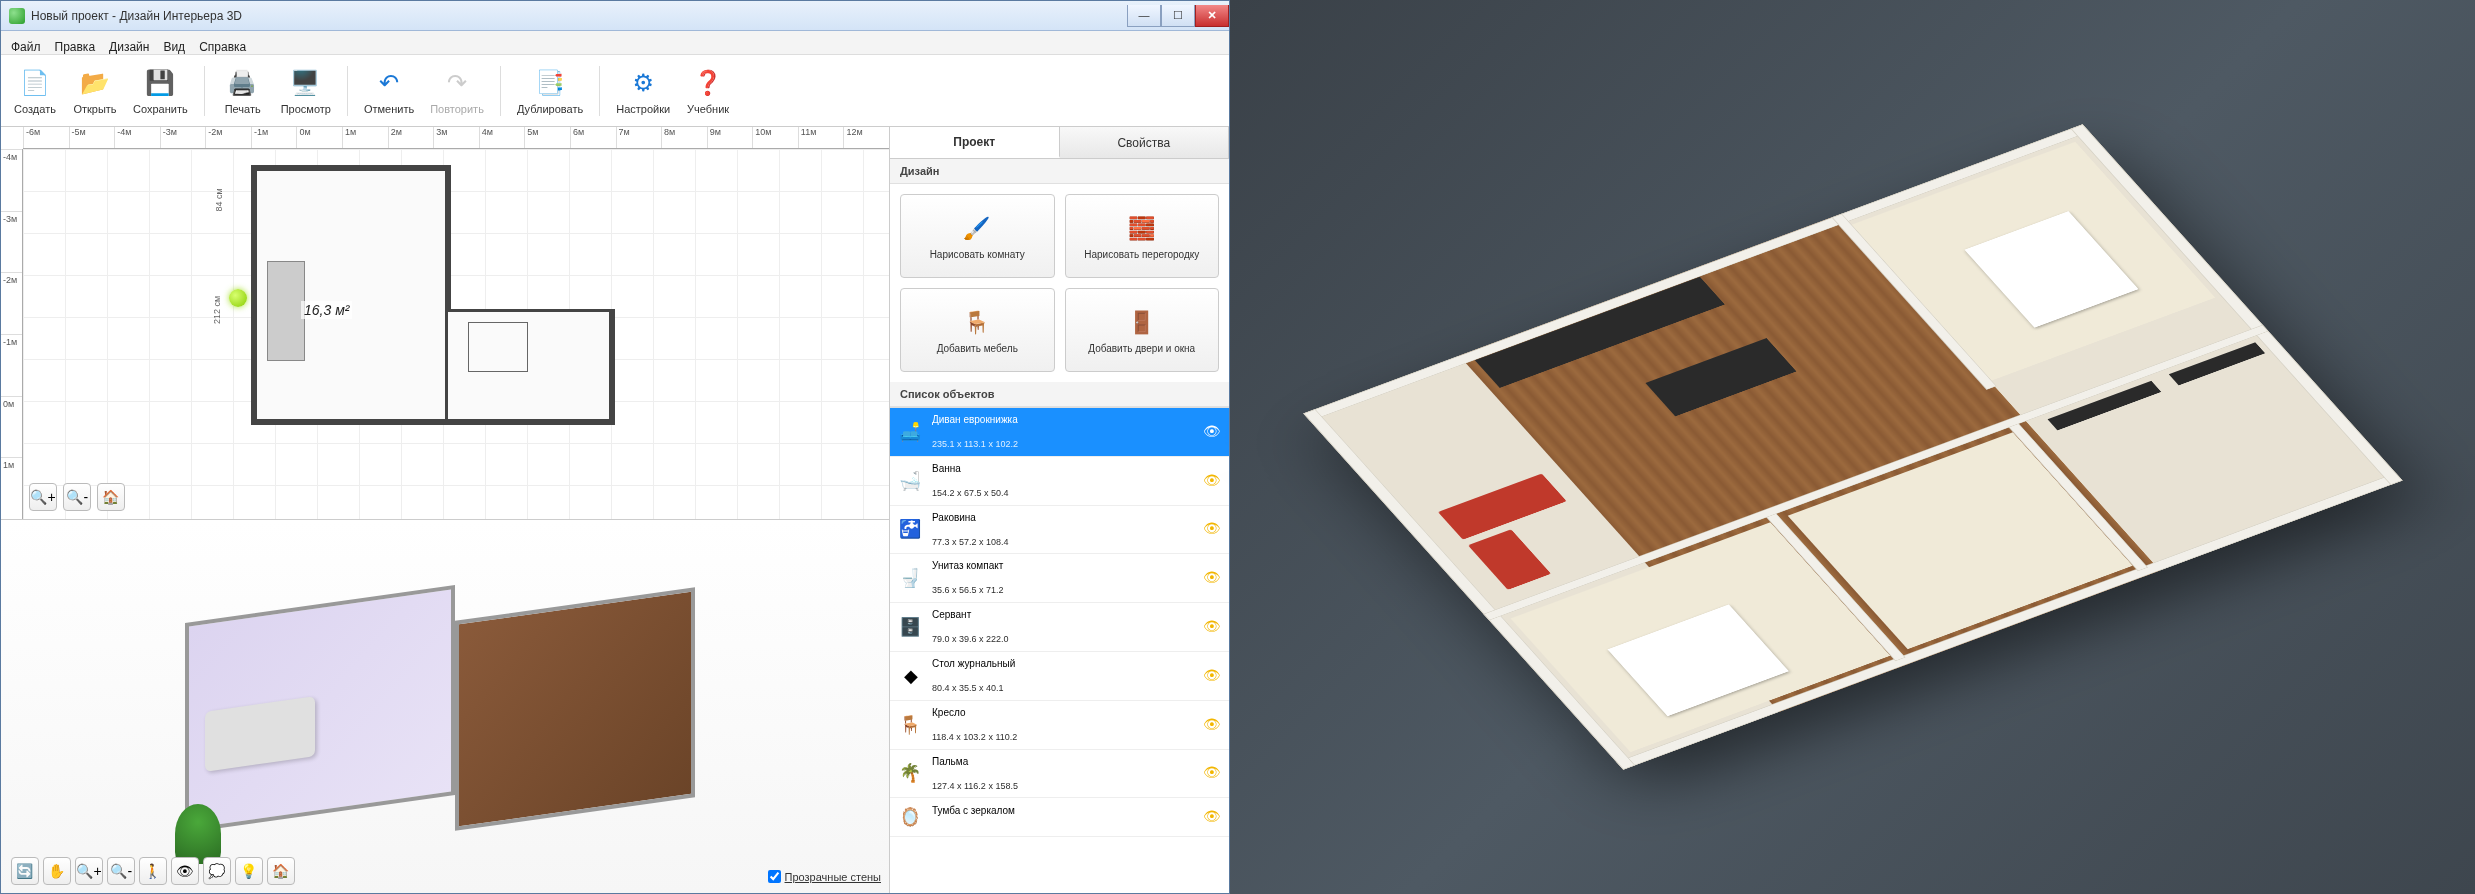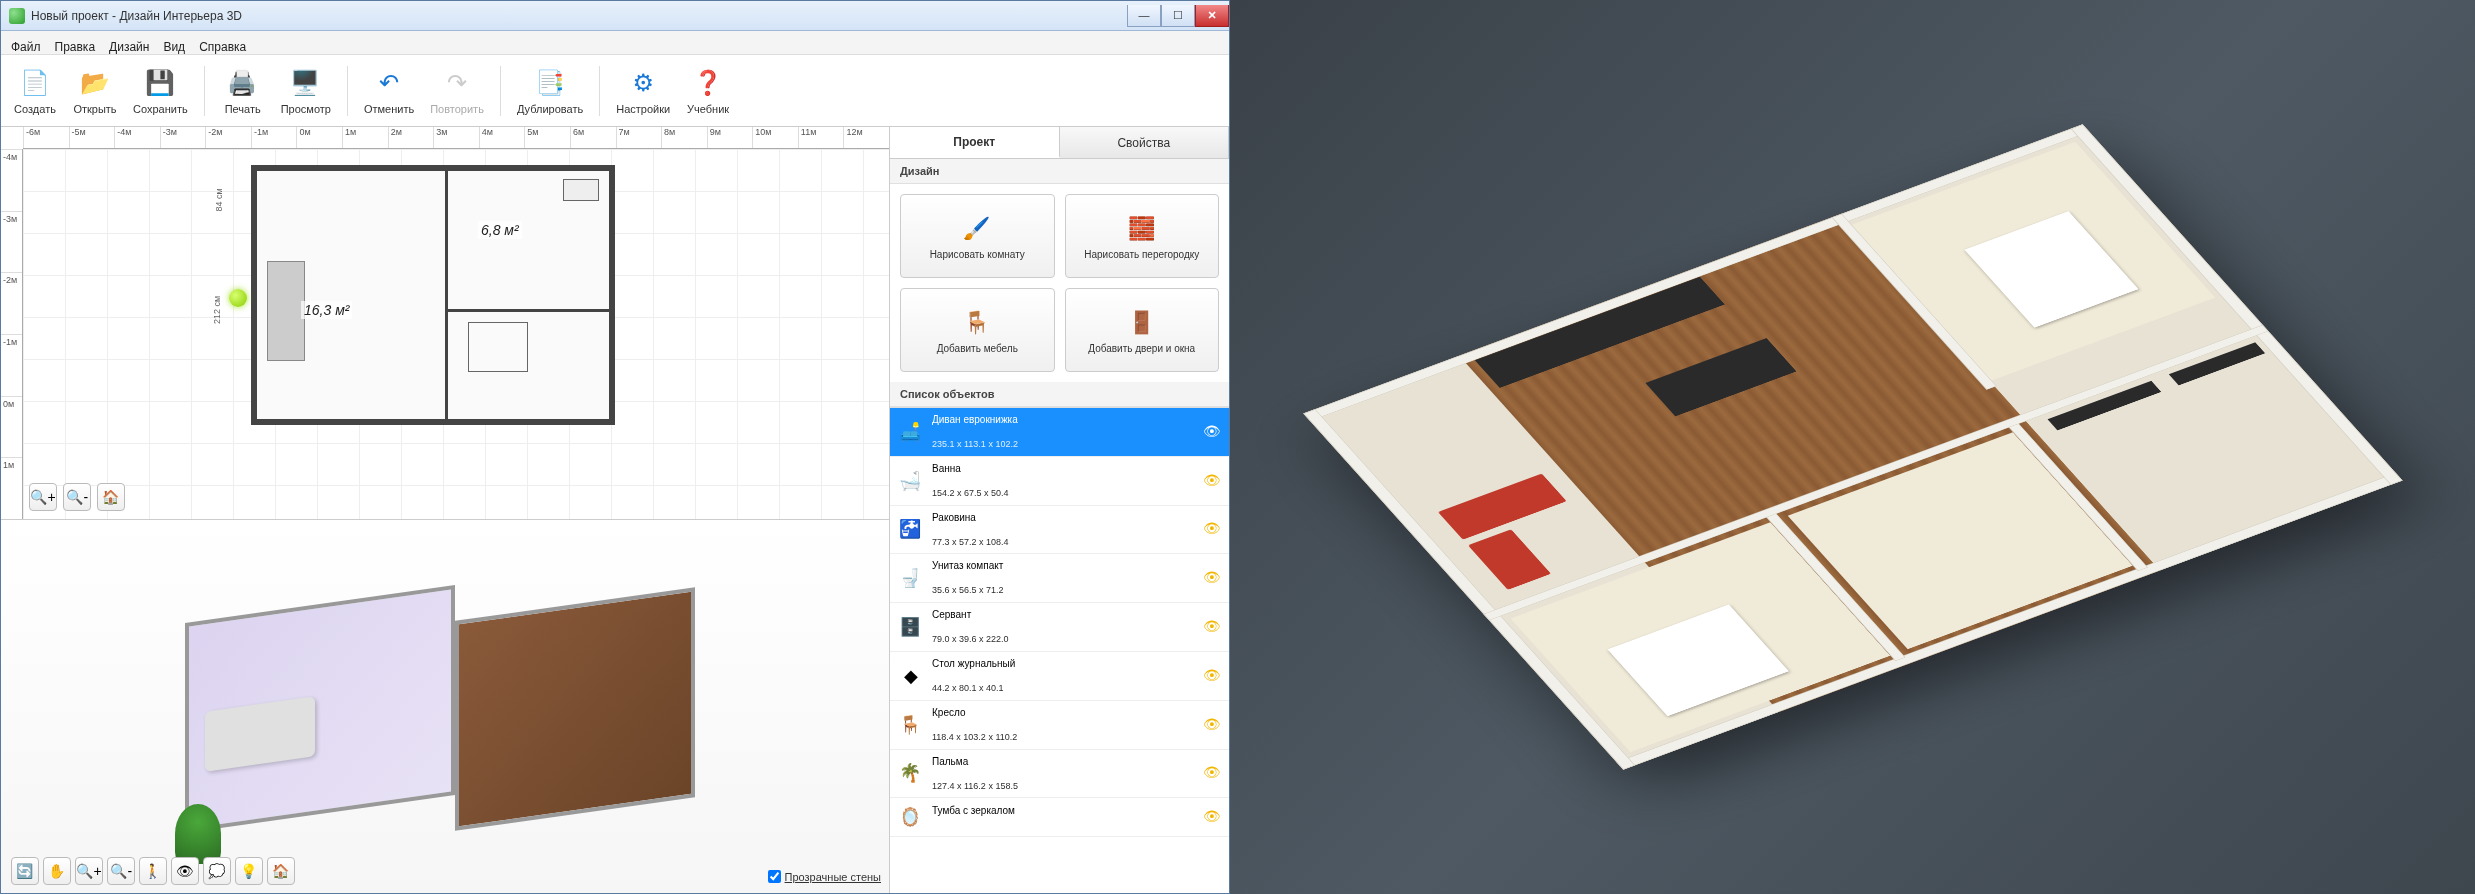--- a/index.html
+++ b/index.html
@@ -494,24 +494,20 @@
             <span>1м</span>
         </div>
         <div class="grid"></div>
 
         <div class="floorplan">
           <div class="fp-room-1">
             <div class="fp-furniture-sofa"></div>
             <div class="fp-green-dot"></div>
             <span class="fp-label" style="left:44px; top:130px;">16,3 м²</span>
           </div>
-          <div class="fp-room-2">
-            <span class="fp-label" style="left:30px; top:50px;">6,8 м²</span>
-            <div style="position:absolute; right:10px; top:8px; width:36px; height:22px; border:1px solid #666; background:#eee;"></div>
-          </div>
           <div class="fp-room-3">
             <div style="position:absolute; left:20px; top:10px; width:60px; height:50px; border:1px solid #666;"></div>
           </div>
           <span class="dim-text" style="left:-44px; top:30px; transform:rotate(-90deg);">84 см</span>
           <span class="dim-text" style="left:-48px; top:140px; transform:rotate(-90deg);">212 см</span>
         </div>
 
         <div class="plan-tools">
           <div class="plan-tool">🔍+</div>
           <div class="plan-tool">🔍-</div>
@@ -610,21 +606,21 @@
             <div class="obj-text">
               <div class="obj-name">Сервант</div>
               <div class="obj-dims">79.0 x 39.6 x 222.0</div>
             </div>
             <div class="obj-eye">👁</div>
           </div>
           <div class="obj-item">
             <div class="obj-thumb">◆</div>
             <div class="obj-text">
               <div class="obj-name">Стол журнальный</div>
-              <div class="obj-dims">44.2 x 80.1 x 40.1</div>
+              <div class="obj-dims">80.4 x 35.5 x 40.1</div>
             </div>
             <div class="obj-eye">👁</div>
           </div>
           <div class="obj-item">
             <div class="obj-thumb">🪑</div>
             <div class="obj-text">
               <div class="obj-name">Кресло</div>
               <div class="obj-dims">118.4 x 103.2 x 110.2</div>
             </div>
             <div class="obj-eye">👁</div>

